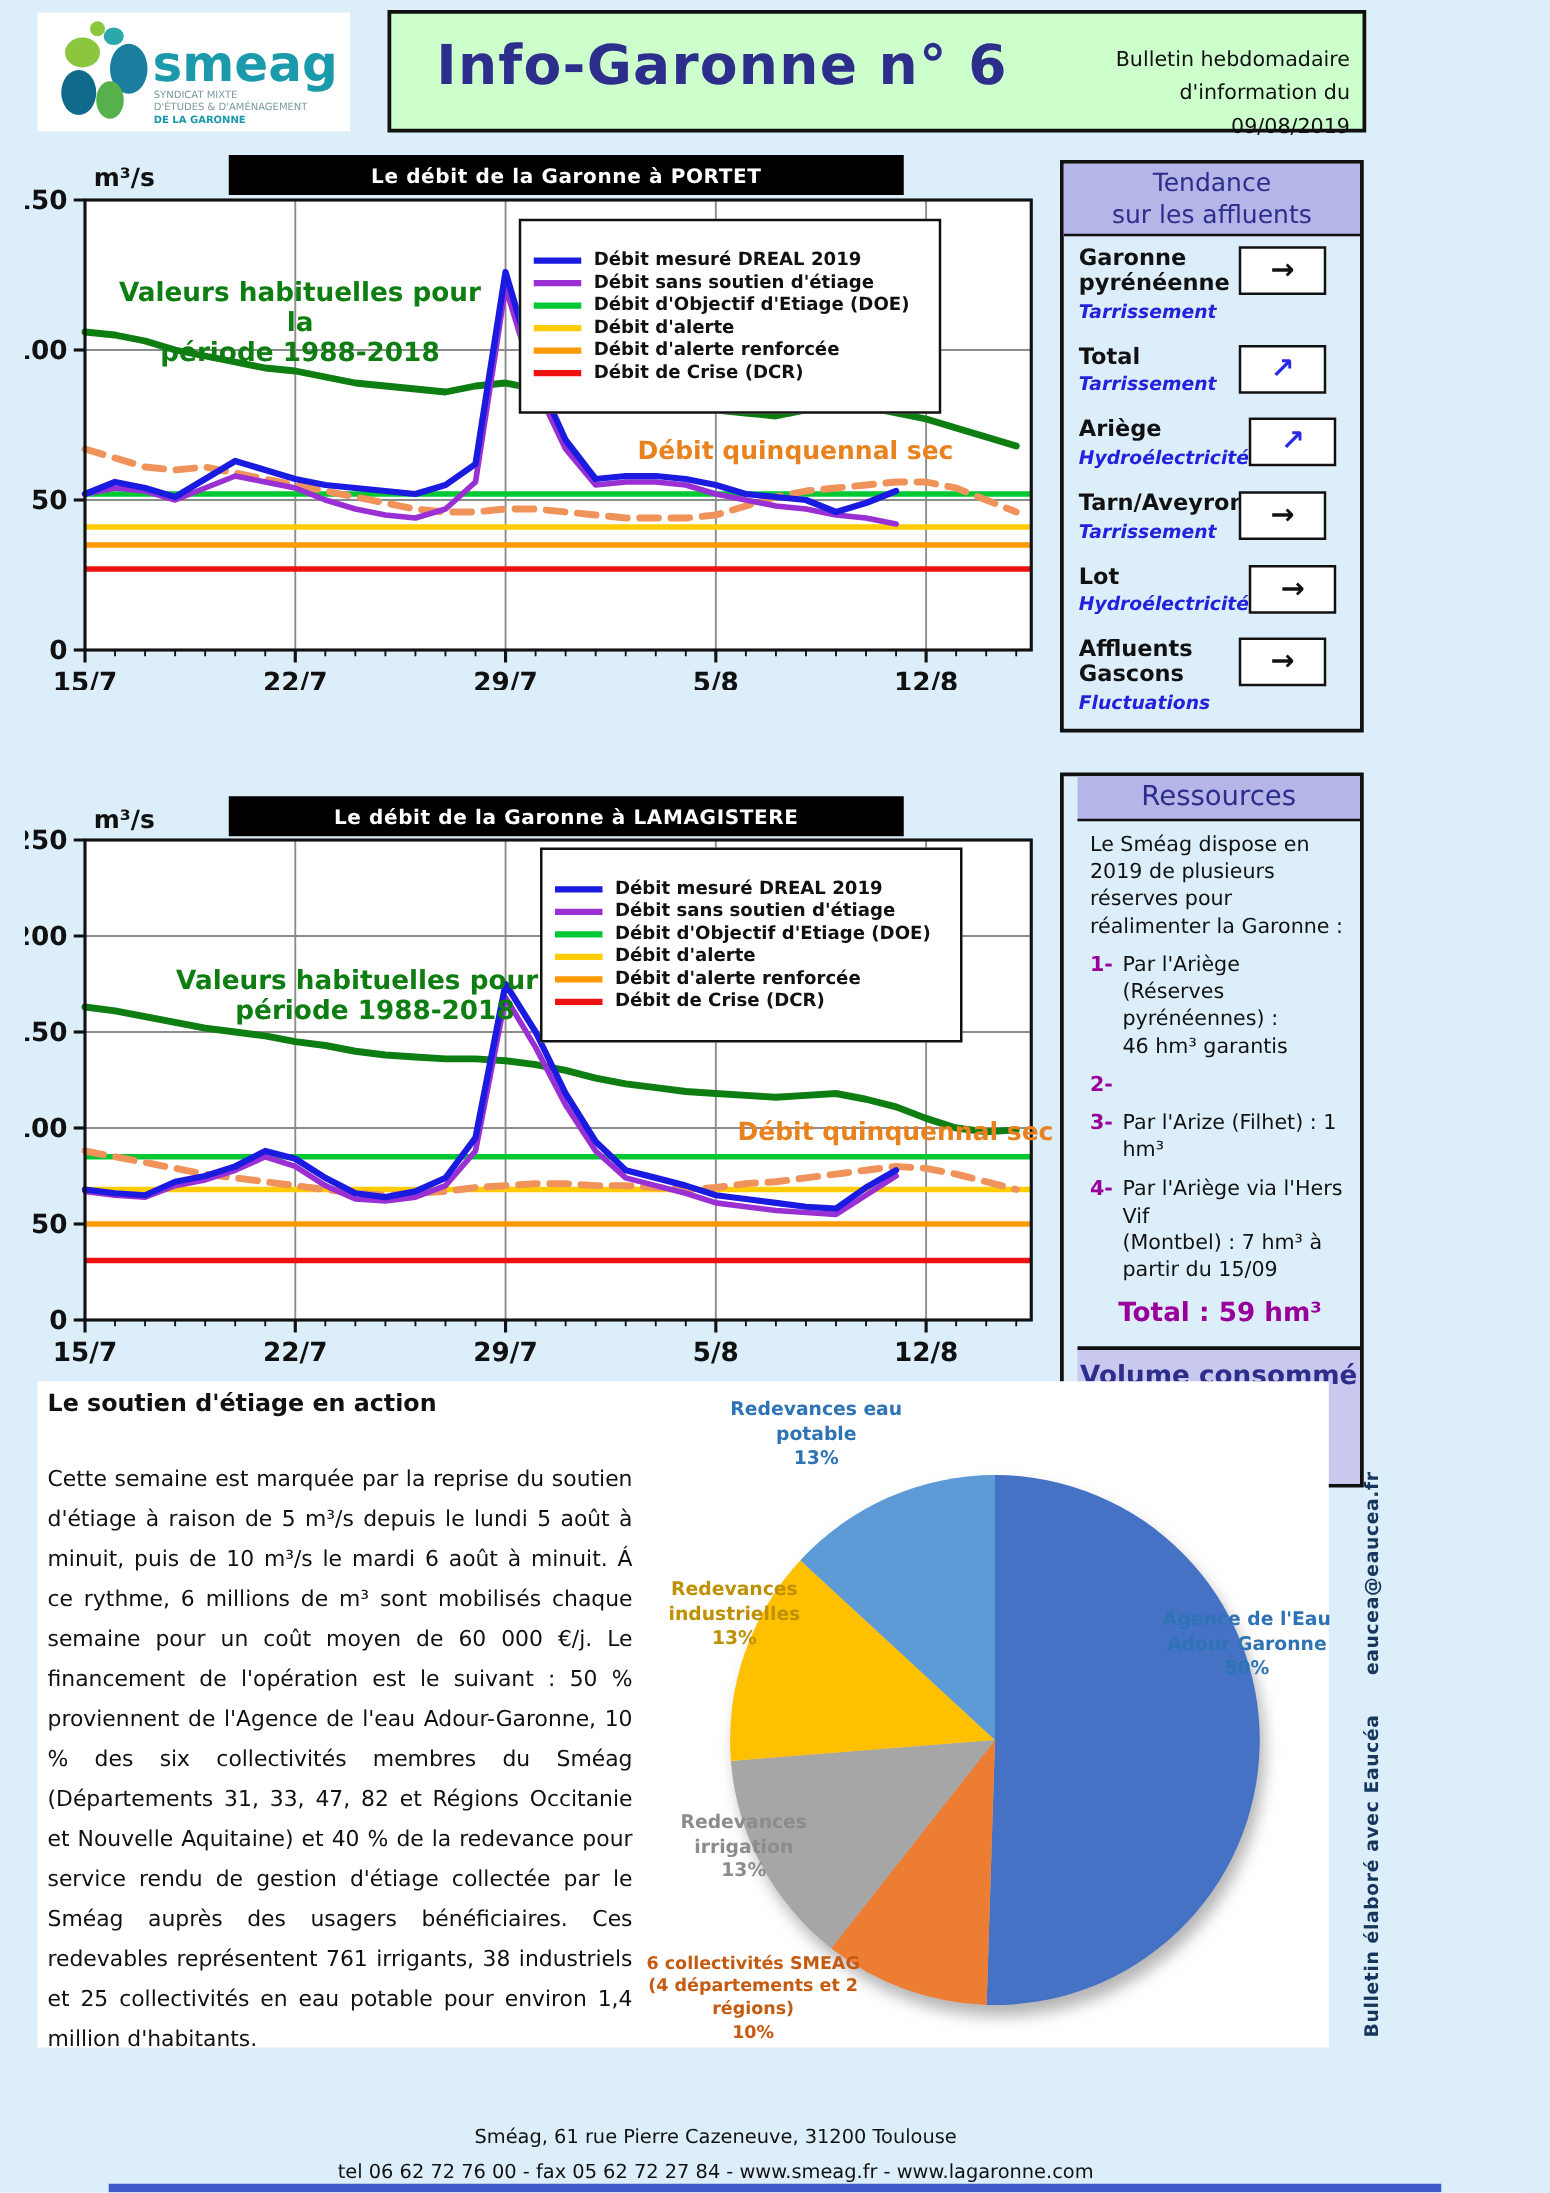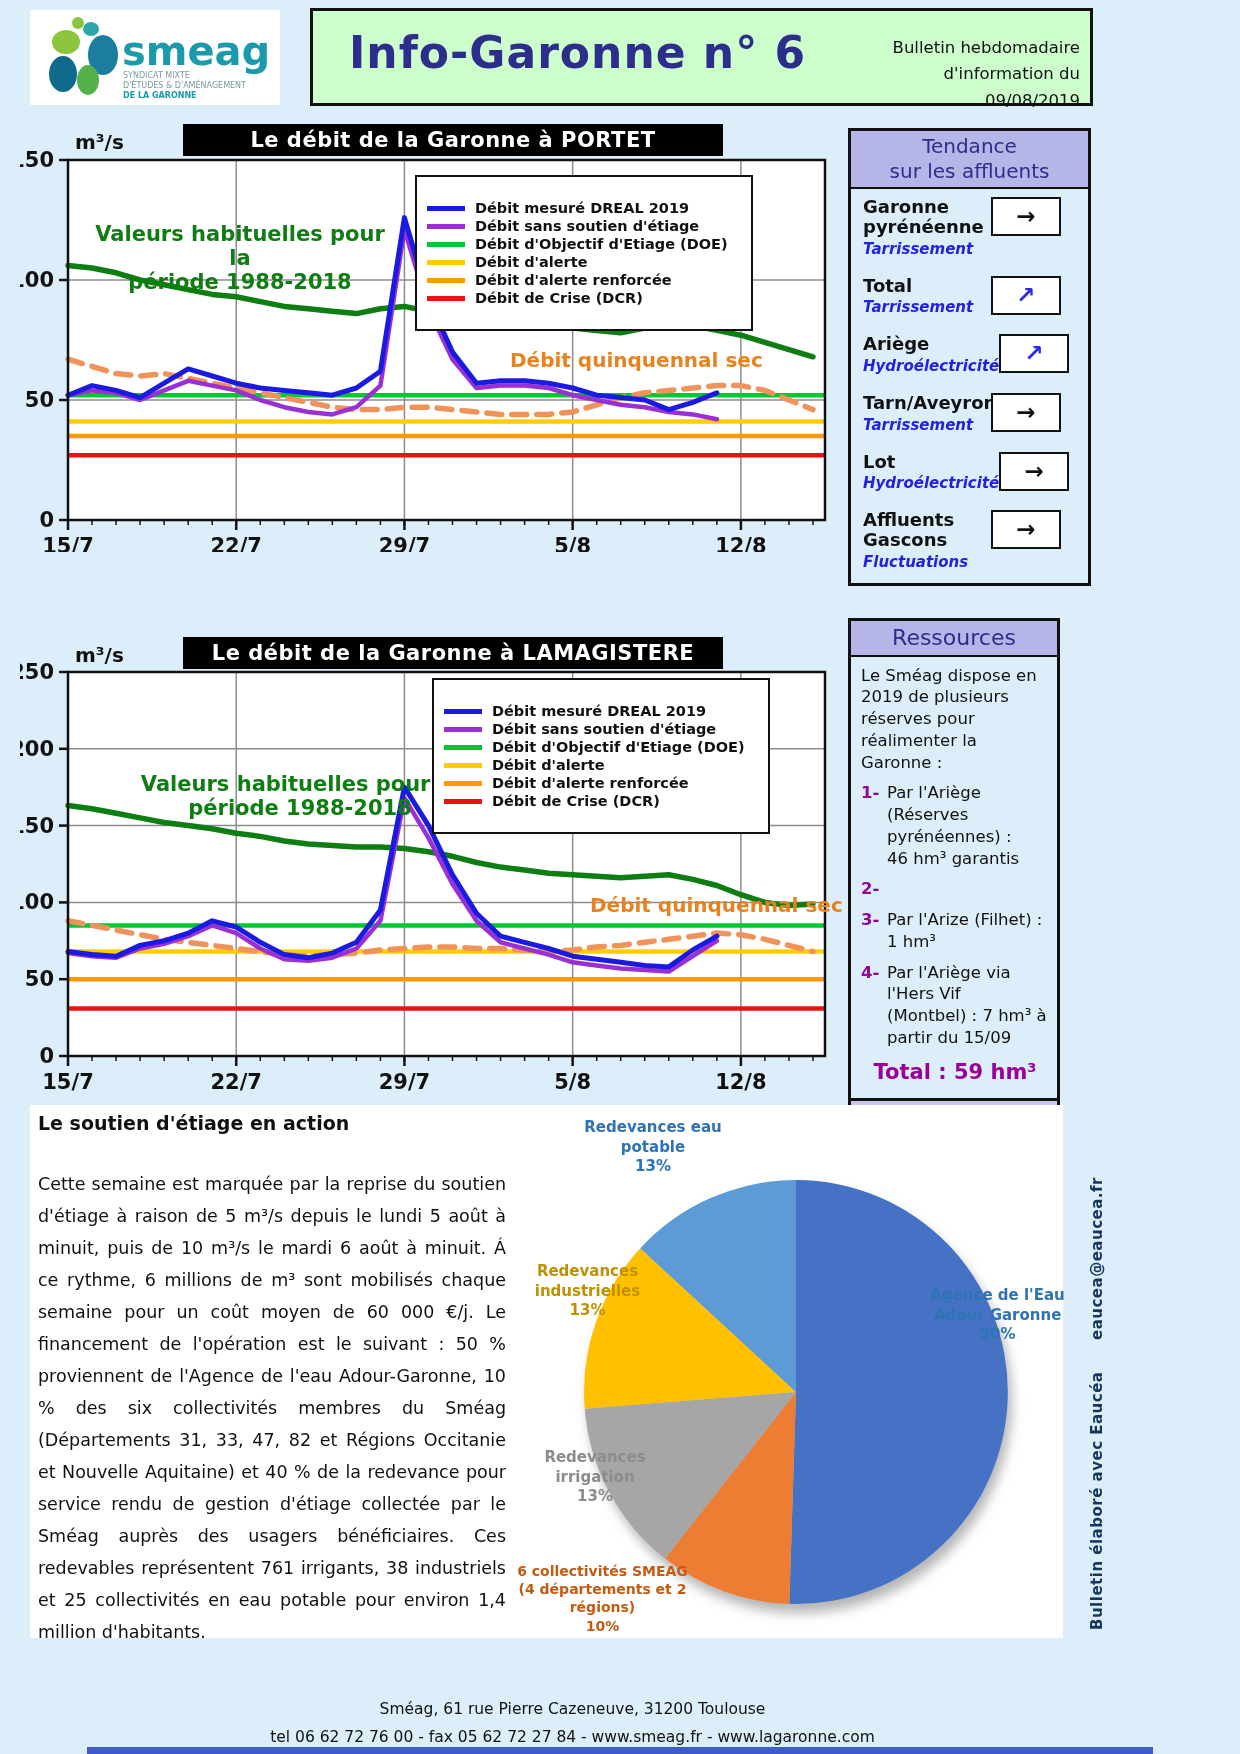--- a/index.html
+++ b/index.html
@@ -9,21 +9,21 @@
   .pre{white-space:pre-line;}
 
   
   .logo-box{left:30px;top:10px;width:250px;height:95px;background:#fff;}
   .header-box{left:310px;top:8px;width:783px;height:98px;background:#ccffcc;border:3px solid #111;box-sizing:border-box;}
   .main-title{left:36px;top:16px;font-size:44px;font-weight:bold;color:#2d2d8c;letter-spacing:1px;}
   .header-sub{right:10px;top:24px;width:236px;text-align:right;font-size:16.5px;line-height:1.6;color:#111;}
 
   
   .unit-label{font-size:20px;font-weight:bold;color:#111;text-align:right;}
-  .chart-titlebar{width:540px;height:32px;background:#000;color:#fff;font-size:21px;font-weight:bold;
+  .chart-titlebar{width:540px;height:32px;background:#000;color:#fff;font-size:16px;font-weight:bold;
                   display:flex;align-items:center;justify-content:center;letter-spacing:.5px;}
   .ticklbl{font:bold 21px "DejaVu Sans", sans-serif;fill:#111;}
   .legend{background:#fff;border:2.5px solid #111;box-sizing:border-box;padding:22px 10px;width:338px;}
   .lrow{display:flex;align-items:center;gap:10px;height:18px;}
   .lswatch{width:38px;height:5px;flex:0 0 38px;}
   .llabel{font-size:14.5px;font-weight:bold;white-space:nowrap;}
   .annot-green{color:#0e7d12;font-weight:bold;font-size:21px;text-align:center;}
   .annot-orange{color:#e8821f;font-weight:bold;font-size:20px;white-space:nowrap;}
 
   
@@ -343,21 +343,21 @@
     <div class="lrow">
         <span class="lswatch" style="background: rgb(255, 153, 0);"></span>
         <span class="llabel">Débit d'alerte renforcée</span>
       </div>
     <div class="lrow">
         <span class="lswatch" style="background: rgb(238, 17, 17);"></span>
         <span class="llabel">Débit de Crise (DCR)</span>
       </div>
   </div>
 
-  <div class="abs panel" style="left:848px;top:618px;width:212px;">
+  <div class="abs panel" style="left:848px;top:618px;width:243px;padding-left:11px;">
     <div class="panel-head" style="font-size:22px;">Ressources</div>
     <div class="res-body">
       <div>Le Sméag dispose en 2019 de plusieurs réserves pour réalimenter la Garonne :</div>
       <div class="res-item">
         <span class="res-num">1-</span>
         <span class="pre">Par l'Ariège
 (Réserves pyrénéennes) :
 46 hm³ garantis</span>
       </div>
       <div class="res-item">

